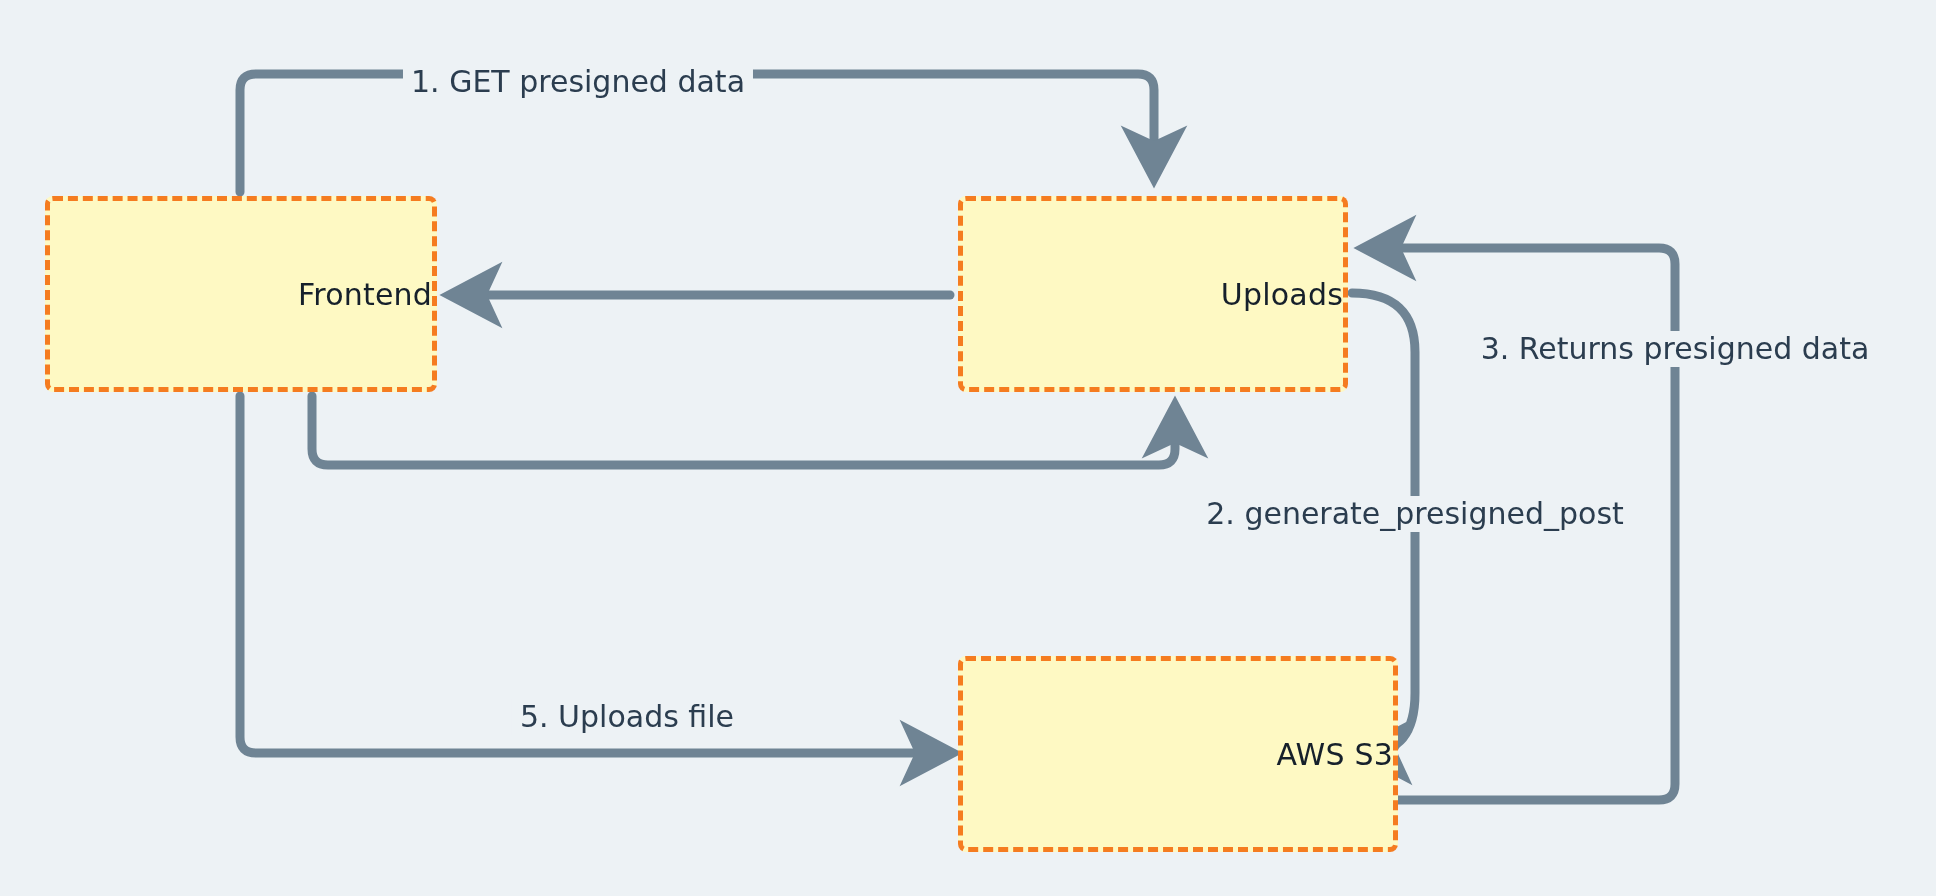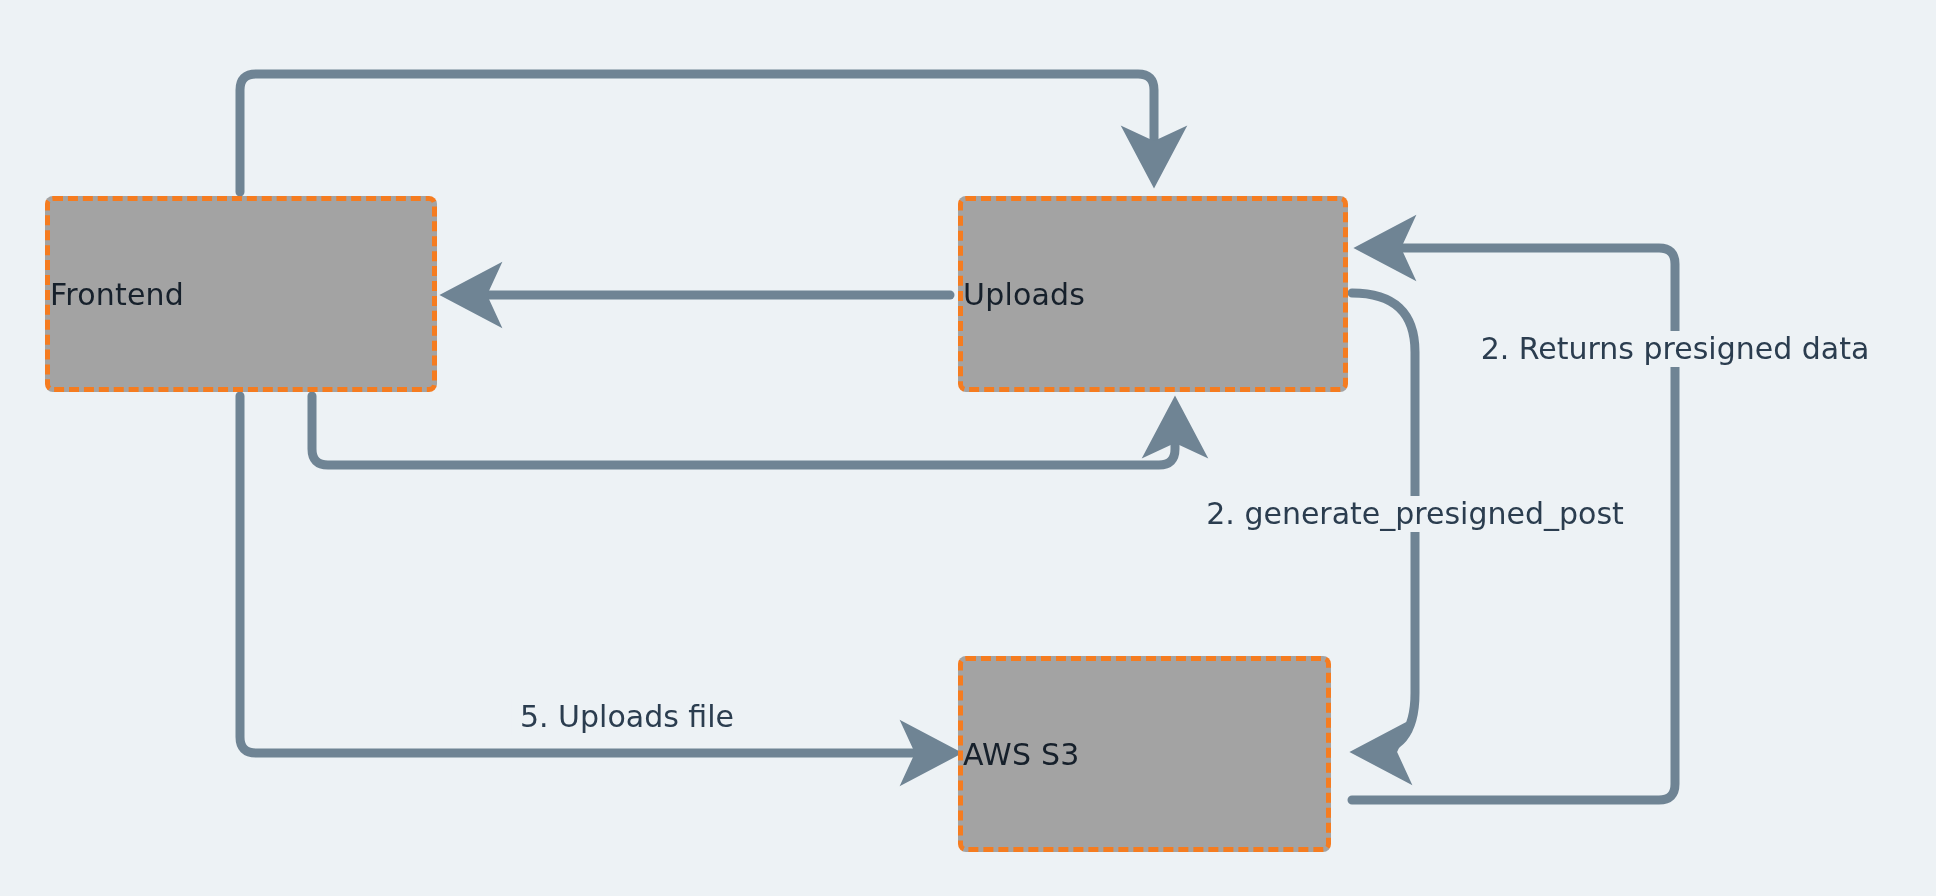--- a/index.html
+++ b/index.html
@@ -18,26 +18,26 @@
   svg.layer {
     position: absolute;
     top: 0;
     left: 0;
     width: 1936px;
     height: 896px;
   }
   .node {
     position: absolute;
     box-sizing: border-box;
-    background: #a3a3a3;
+    background: #fef9c3;
     border: 5px dashed #f57c20;
     border-radius: 8px;
     display: flex;
     align-items: center;
-    justify-content: flex-start;
+    justify-content: flex-end;
   }
   .node-label {
     font-size: 30px;
     color: #16202b;
     font-family: "DejaVu Sans", sans-serif;
     letter-spacing: 0.2px;
   }
   .edge-label {
     position: absolute;
     font-size: 30px;
@@ -79,26 +79,27 @@
   </svg>
 
   <div class="node" style="left:45px; top:196px; width:392px; height:196px;">
     <span class="node-label">Frontend</span>
   </div>
 
   <div class="node" style="left:958px; top:196px; width:390px; height:196px;">
     <span class="node-label">Uploads</span>
   </div>
 
-  <div class="node" style="left:958px; top:656px; width:373px; height:196px;">
+  <div class="node" style="left:958px; top:656px; width:440px; height:196px;">
     <span class="node-label">AWS S3</span>
   </div>
 
+  <div class="edge-label" style="left:578px; top:82px;">1. GET presigned data</div>
 
   <div class="edge-label" style="left:1415px; top:514px;text-align:center;">2. generate_presigned_post</div>
 
-  <div class="edge-label" style="left:1675px; top:349px;">2. Returns presigned data</div>
+  <div class="edge-label" style="left:1675px; top:349px;">3. Returns presigned data</div>
 
 
   <div class="edge-label" style="left:627px; top:717px;">5. Uploads file</div>
 
 
 </div>
 
 </body></html>

